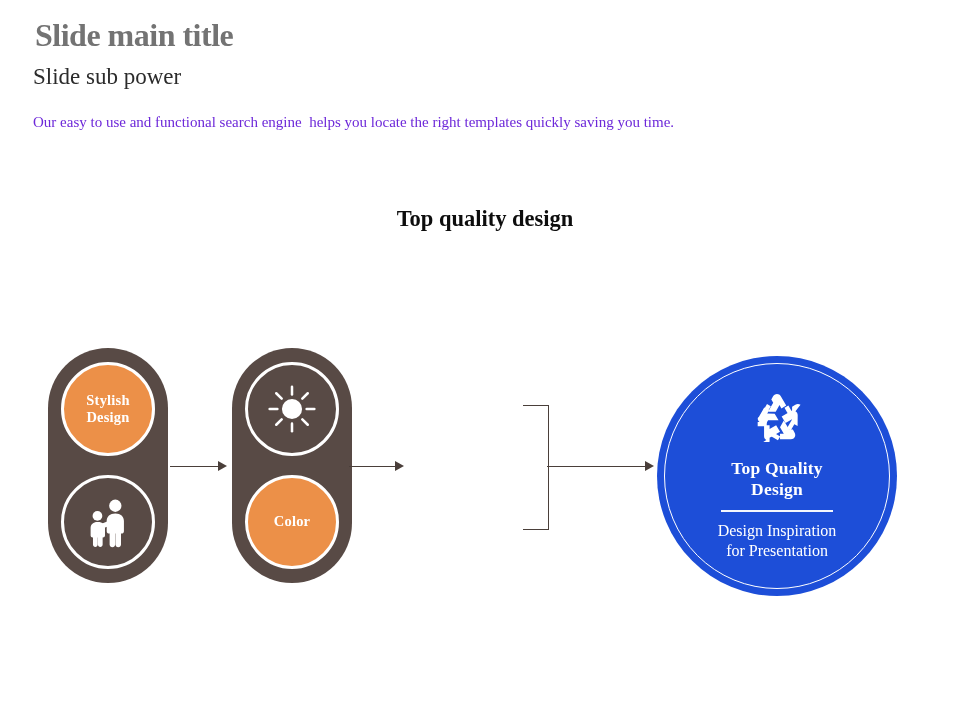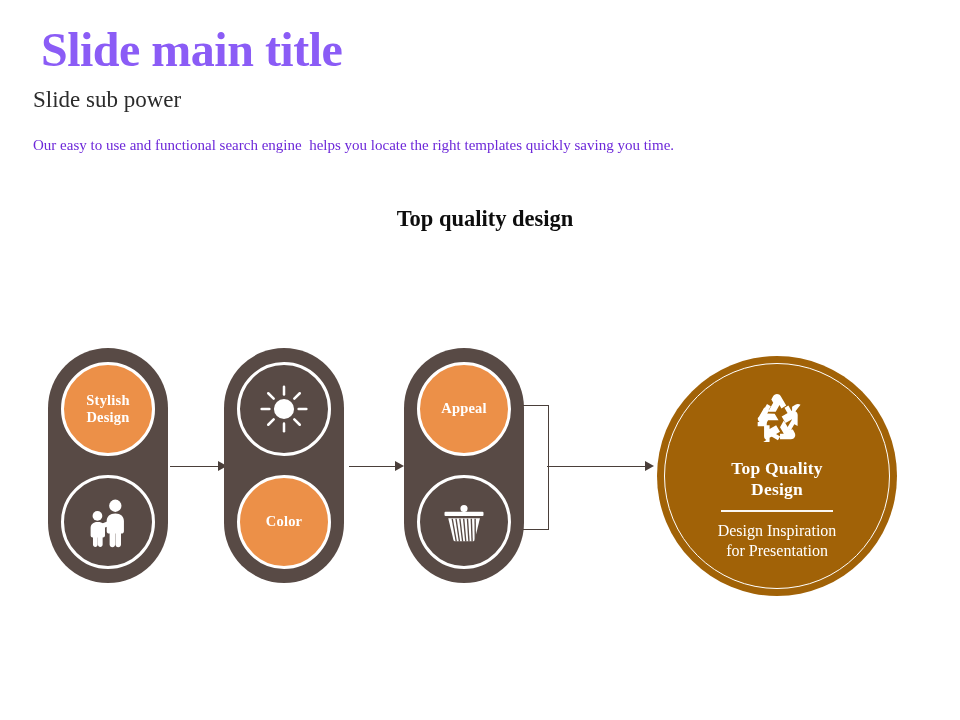--- a/index.html
+++ b/index.html
@@ -17,26 +17,26 @@
   }
 
   
   #slide-header {
     position: absolute;
     left: 33px;
     top: 16px;
     width: 890px;
   }
   #slide-main-title {
-    font-size: 48px;
+    font-size: 32px;
     font-weight: bold;
     letter-spacing: -0.5px;
     line-height: 1.08;
-    color: #8b5cf6;
-    margin: 8px;
+    color: #737373;
+    margin: 2px;
   }
   #slide-sub-title {
     font-size: 23px;
     font-weight: normal;
     color: #2b2b2b;
     margin: 11px 0 0 0;
     line-height: 1.1;
   }
   #slide-body-text {
     font-size: 15px;
@@ -80,21 +80,21 @@
 
   .pill {
     position: absolute;
     width: 120px;
     height: 235px;
     border-radius: 60px;
     background: #584a45;
     top: 18px;
   }
   #pill-1 { left: 48px; }
-  #pill-2 { left: 224px; }
+  #pill-2 { left: 232px; }
   #pill-3 { left: 404px; }
 
   .node {
     position: absolute;
     left: 50%;
     transform: translateX(-50%);
     width: 94px;
     height: 94px;
     border-radius: 50%;
     box-sizing: border-box;
@@ -177,21 +177,21 @@
   }
 
   
   #result-circle {
     position: absolute;
     left: 657px;
     top: 26px;
     width: 240px;
     height: 240px;
     border-radius: 50%;
-    background: #a16207;
+    background: #1d4ed8;
     display: flex;
     flex-direction: column;
     align-items: center;
     justify-content: flex-start;
     text-align: center;
     box-sizing: border-box;
     padding-top: 36px;
   }
   #result-inner-ring {
     position: absolute;
@@ -305,47 +305,20 @@
     <div class="node bottom filled">
       <span class="node-label">Color</span>
     </div>
   </div>
 
   <div class="arrow" id="arrow-2">
     <div class="shaft"></div>
     <div class="head"></div>
   </div>
 
-  <div class="pill" id="pill-3">
-    <div class="node top filled">
-      <span class="node-label">Appeal</span>
-    </div>
-    <div class="node bottom outlined">
-      <span class="node-icon">
-        <svg viewBox="0 0 64 64" xmlns="http://www.w3.org/2000/svg">
-          <g fill="#ffffff">
-            <circle cx="32" cy="15.5" r="4.4"></circle>
-            <rect x="8" y="19.5" width="48" height="5.2" rx="1.2"></rect>
-            <g>
-              <path d="M12.6 27.5h39l-6.4 26.8a2 2 0 0 1-1.9 1.5H20.9a2 2 0 0 1-1.9-1.5z" fill="#ffffff"></path>
-              <g stroke="#584a45" stroke-width="1.7">
-                <line x1="17.5" y1="28" x2="22.5" y2="56"></line>
-                <line x1="22.2" y1="28" x2="26.4" y2="56"></line>
-                <line x1="26.9" y1="28" x2="30.3" y2="56"></line>
-                <line x1="31.6" y1="28" x2="34.2" y2="56"></line>
-                <line x1="36.3" y1="28" x2="38.1" y2="56"></line>
-                <line x1="41.0" y1="28" x2="42.0" y2="56"></line>
-                <line x1="45.7" y1="28" x2="45.9" y2="56"></line>
-              </g>
-            </g>
-          </g>
-        </svg>
-      </span>
-    </div>
-  </div>
 
   <div id="bracket"></div>
   <div class="arrow" id="arrow-3">
     <div class="shaft"></div>
     <div class="head"></div>
   </div>
 
   <div id="result-circle">
     <div id="result-inner-ring"></div>
     <span id="result-icon">

